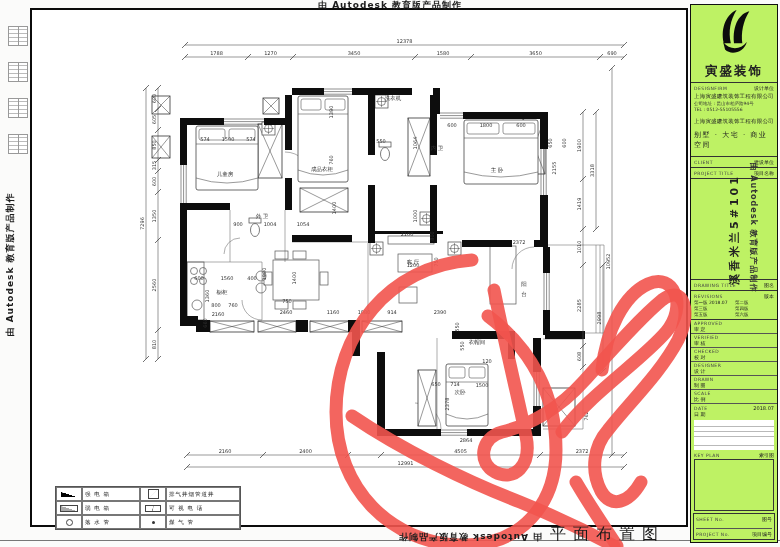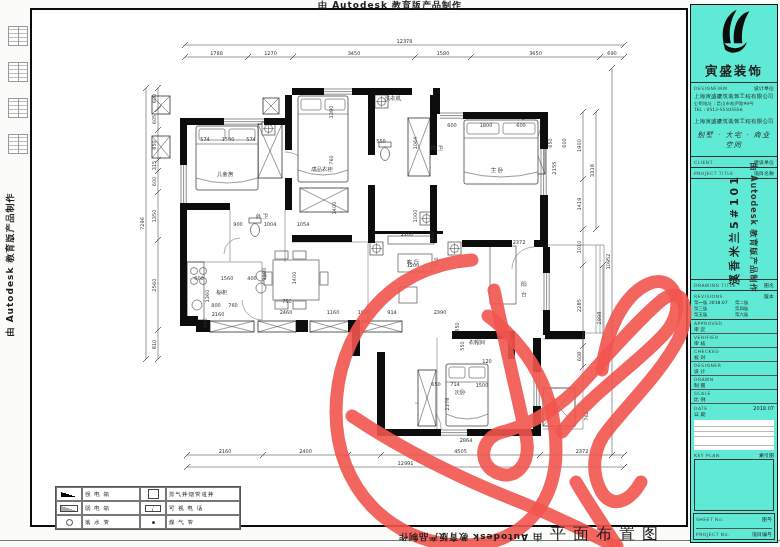--- a/index.html
+++ b/index.html
@@ -27,32 +27,32 @@
   .sym-weak{width:16px;height:5px;border:0.5px solid #444;background:linear-gradient(to top right,#aaa 49%,#fff 50%);}
   .sym-vent{width:9px;height:8px;border:0.7px solid #444;background:linear-gradient(135deg,transparent 47%,#444 48%,transparent 53%);}
   .sym-video{width:14px;height:5px;border:0.5px solid #444;background:linear-gradient(100deg,transparent 46%,#777 48%,transparent 54%);}
   .sym-pipe{width:5px;height:5px;border:0.7px solid #444;border-radius:50%;}
   .sym-gas{width:3px;height:3px;background:#333;border-radius:50%;}
   
   .dtitle{position:absolute;left:546px;top:492px;z-index:4;font-size:16px;letter-spacing:7px;color:#1a1a1a;
           font-family:"DejaVu Serif","Liberation Serif",serif;border-bottom:1px solid #222;padding:0 4px 2px 4px;margin-top:32px;}
   .dtitle:after{content:"";position:absolute;left:-6px;right:-2px;bottom:-4px;border-bottom:1px solid #222;}
   
-  .tb{position:absolute;right:2px;top:4px;width:86px;height:537px;border:1.5px solid #111;background:#5eead4;z-index:2;
+  .tb{position:absolute;right:2px;top:4px;width:86px;height:537px;border:1.5px solid #111;background:#bef264;z-index:2;
       display:flex;flex-direction:column;font-size:5px;}
   .tb .sec{border-bottom:0.7px solid #333;padding:2px 3px;}
   .tb-logo{height:52px;display:flex;align-items:center;justify-content:center;border-bottom:none !important;}
   .tb-brand{text-align:center;font-size:12.5px;font-weight:bold;letter-spacing:2px;padding:0 0 4px 0;
             font-family:"DejaVu Serif","Liberation Serif",serif;}
   .tb .en{color:#444;font-size:4.5px;letter-spacing:0.5px;}
   .tb .cn{font-size:5px;}
   .row2{display:flex;justify-content:space-between;align-items:baseline;}
   .tb-company{font-size:5.5px;margin:2px 0 1px 0;letter-spacing:0.2px;}
   .tb-small{font-size:4.5px;color:#333;margin-top:1px;}
-  .tb-tagline{font-size:7px;letter-spacing:1.5px;text-align:center;padding:4px 0;font-style:italic;}
+  .tb-tagline{font-size:7px;letter-spacing:1.5px;text-align:left;padding:4px 0;}
   .tb-projname{height:96px;display:flex;align-items:center;justify-content:center;}
   .tb-projname span{transform:rotate(-90deg);white-space:nowrap;font-size:11px;letter-spacing:3px;font-weight:bold;}
   .rev-grid{display:grid;grid-template-columns:1fr 1fr;gap:1px 2px;margin-top:1px;}
   .rev-grid span{font-size:4.5px;}
   .signoff{display:flex;flex-direction:column;}
   .so-row{border-bottom:0.6px solid #555;padding:1px 3px;}
   .so-row:last-child{border-bottom:none;}
   .notes{height:30px;margin:2px 3px;background:repeating-linear-gradient(0deg,#fff 0 4px,#b9b9b9 4px 4.7px);}
   .keybox{height:50px;border:0.7px solid #333;margin:1px 3px 2px 3px;}
   .tb-bot{border:0.8px solid #333;margin:0 2px 2px 2px;padding:2px 2px;flex:1;display:flex;flex-direction:column;justify-content:space-between;}

